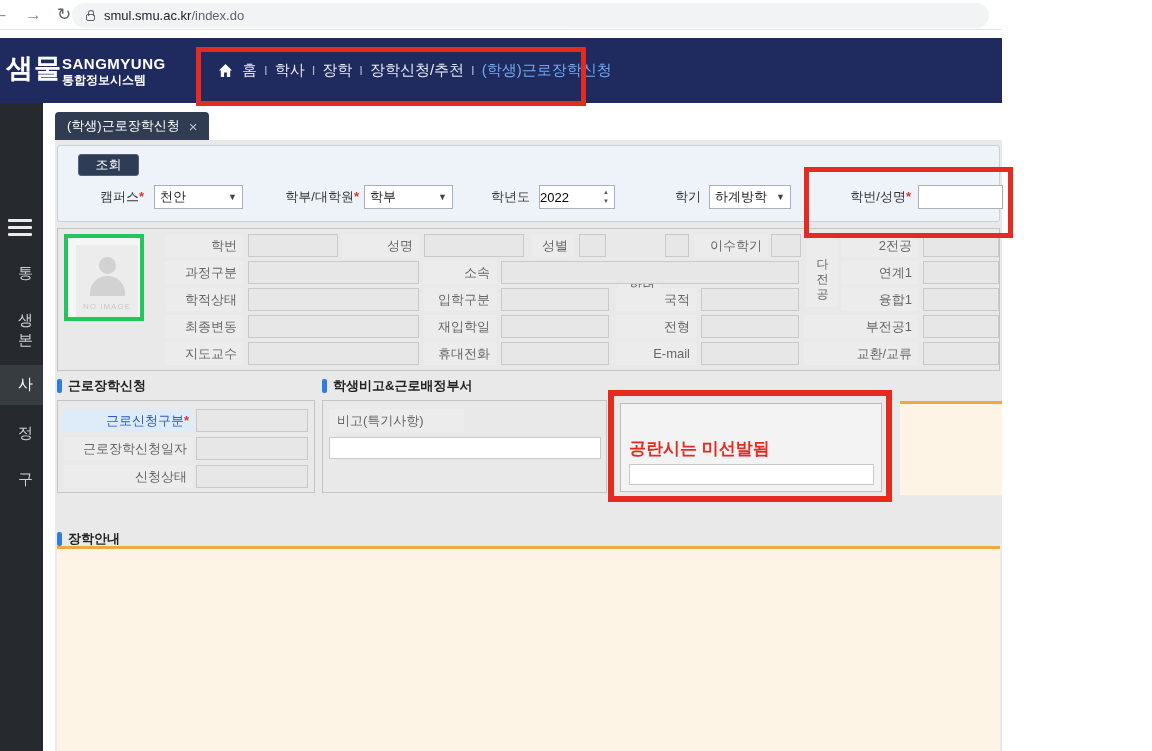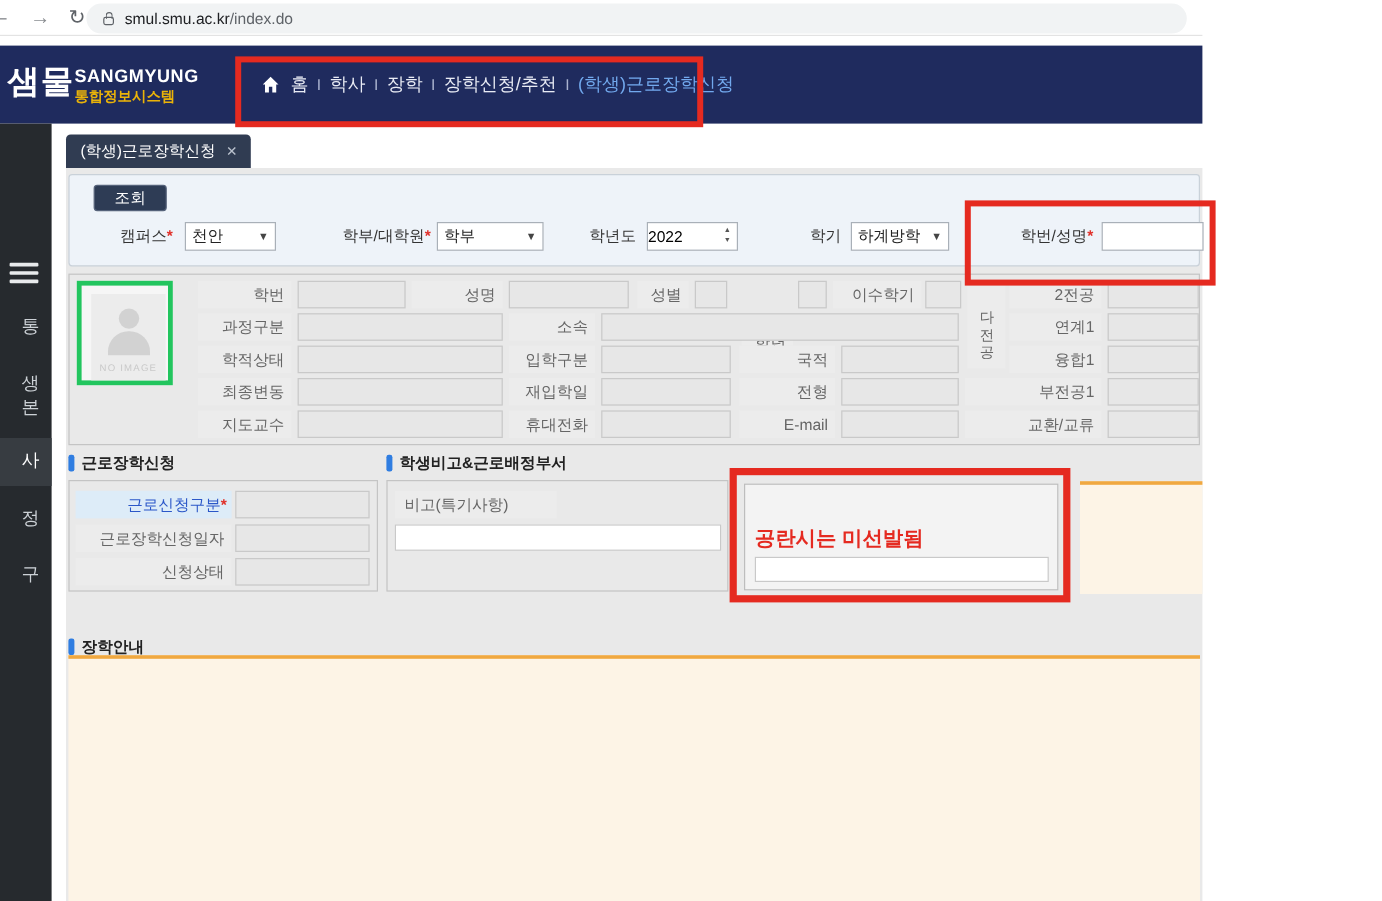--- a/index.html
+++ b/index.html
@@ -13,21 +13,21 @@
   .addr { left:72px; top:3px; width:917px; height:25px; background:#f1f3f4; border-radius:13px; display:flex; align-items:center; padding-left:14px; }
   .lock { width:9px; height:7px; border:1.5px solid #5f6368; border-radius:2px; position:relative; margin-right:9px; margin-top:3px; }
   .lock:before { content:""; position:absolute; left:1px; top:-5px; width:4px; height:5px; border:1.5px solid #5f6368; border-bottom:none; border-radius:4px 4px 0 0; }
   .url-host { font-size:13px; color:#202124; }
   .url-path { font-size:13px; color:#5f6368; }
 
   
   .appbar { left:0; top:38px; width:1002px; height:65px; background:#1f2b5e; }
   .logo-mark { left:6px; top:12px; color:#ffffff; font-size:27px; font-weight:bold; letter-spacing:1px; }
   .logo-name { left:62px; top:17px; color:#ffffff; font-size:15px; font-weight:bold; letter-spacing:0.5px; }
-  .logo-sub { left:62px; top:34px; color:#eab308; font-size:12px; font-weight:bold; }
+  .logo-sub { left:62px; top:34px; color:#ffffff; font-size:12px; font-weight:bold; }
   .topnav { left:218px; top:0; height:65px; display:flex; align-items:center; gap:7px; color:#e8ebf4; font-size:15px; }
   .topnav .sep { color:#aab3cf; font-size:13px; }
   .topnav .active { color:#72a9ee; }
   .home-ic { width:15px; height:15px; margin-right:2px; }
 
   
   .sidebar { left:0; top:103px; width:43px; height:648px; background:#262a2e; }
   .burger { left:8px; top:116px; width:24px; height:17px; display:flex; flex-direction:column; justify-content:space-between; cursor:pointer; }
   .burger i { display:block; height:3px; background:#e8eaec; border-radius:1px; }
   .side-item { width:38px; text-align:right; padding-right:5px; color:#ccd1d6; font-size:15px; white-space:pre-line; line-height:20px; }
@@ -123,21 +123,21 @@
   <div class="abs content-bg"></div>
 
   <div class="abs tab">
     <span>(학생)근로장학신청</span>
     <span class="x">×</span>
   </div>
 
   <div class="abs filter">
     <div class="abs btn" style="left:20px; top:8px; width:61px; height:22px;">조회</div>
     <div class="abs flabel" style="left:23px; top:39px; width:63px;"><span>캠퍼스</span><span class="req">*</span></div>
-    <div class="abs sel" style="left:96px; top:39px; width:76px;">
+    <div class="abs sel" style="left:96px; top:39px; width:89px;">
         <span>천안</span>
         <span class="caret">▼</span>
       </div>
     <div class="abs flabel" style="left:203px; top:39px; width:98px;"><span>학부/대학원</span><span class="req">*</span></div>
     <div class="abs sel" style="left:306px; top:39px; width:89px;">
         <span>학부</span>
         <span class="caret">▼</span>
       </div>
     <div class="abs flabel" style="left:423px; top:39px; width:49px;">학년도</div>
     <div class="abs spin" style="left:481px; top:39px; width:76px;">

